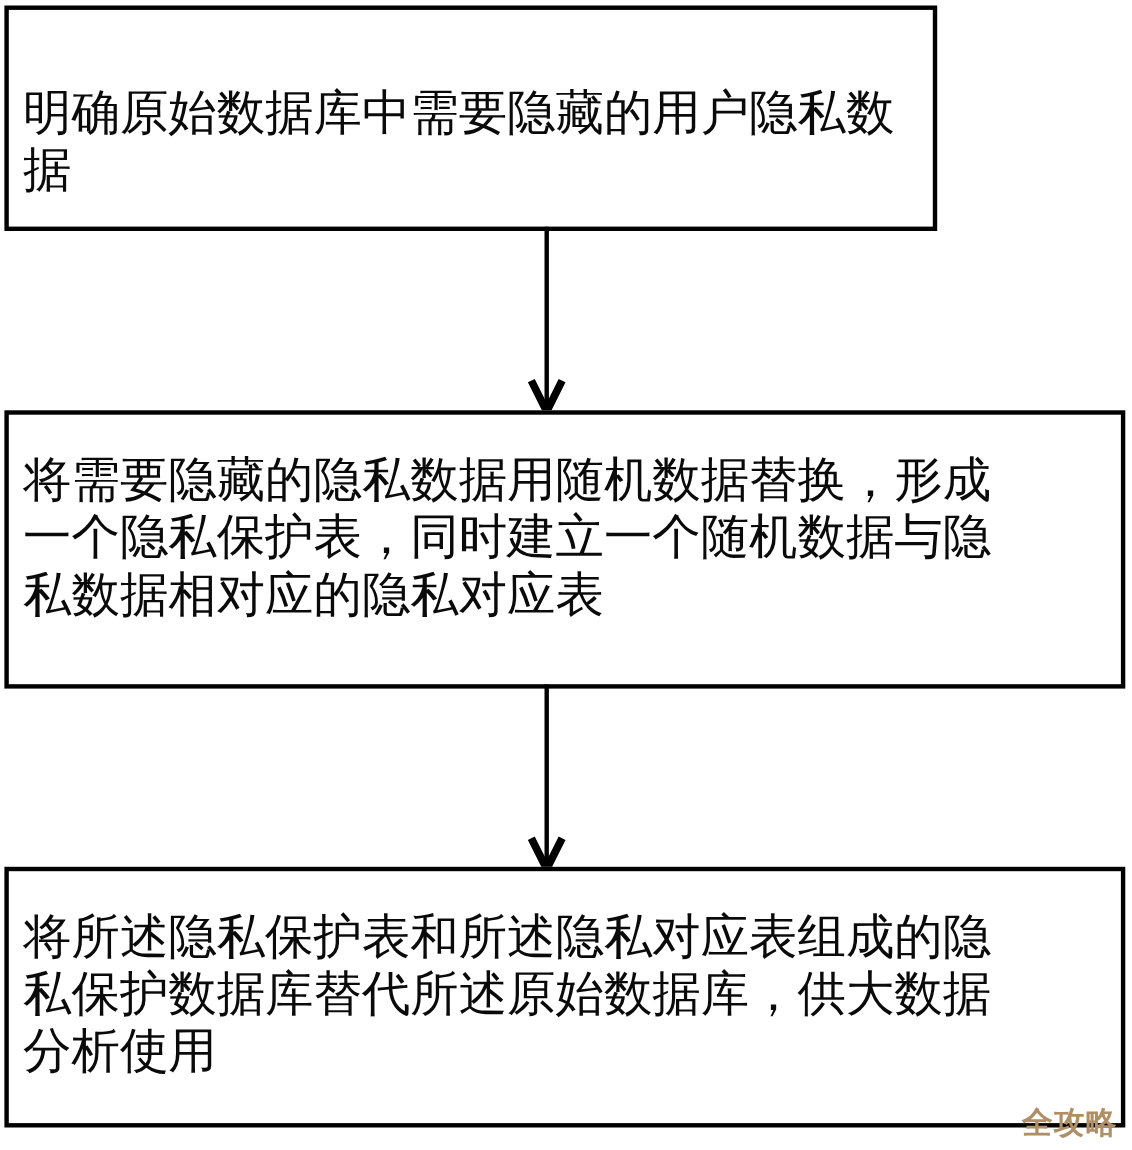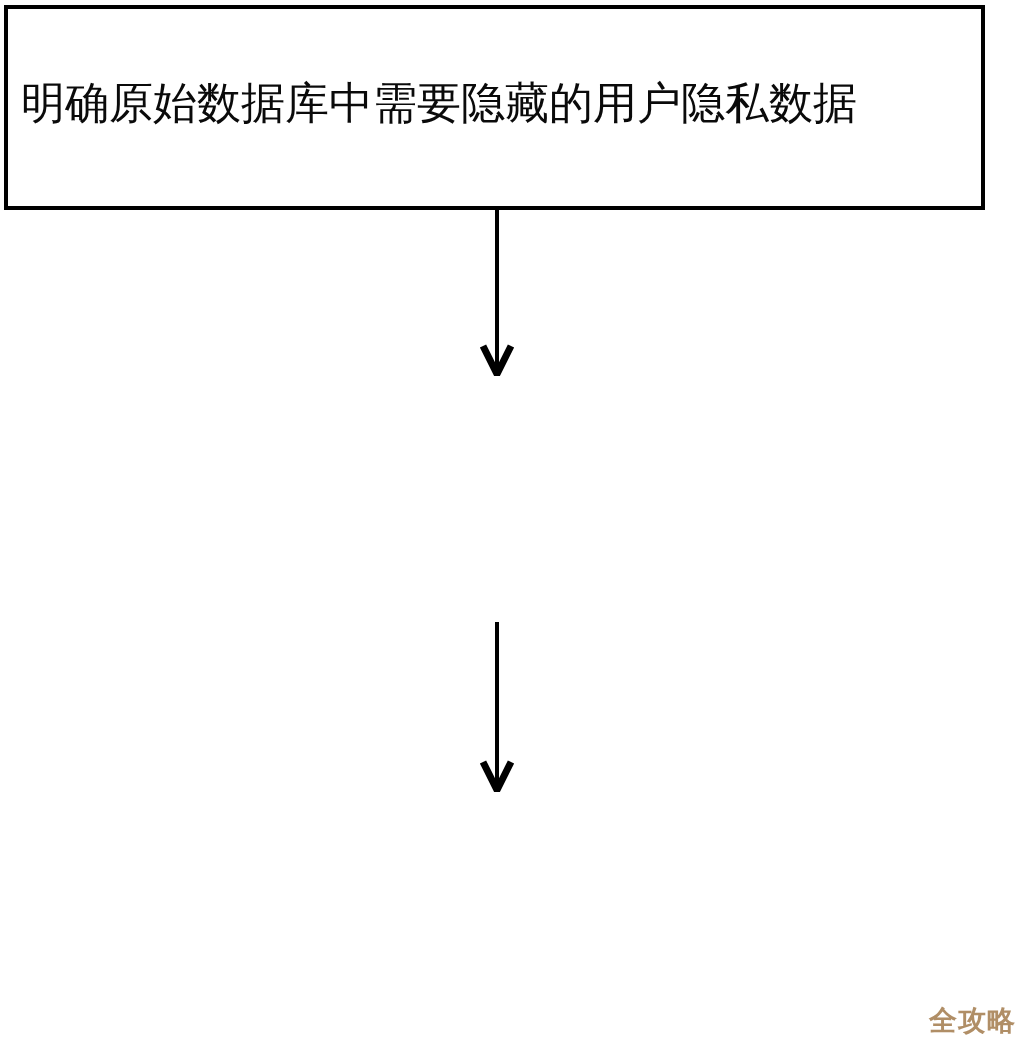--- a/index.html
+++ b/index.html
@@ -39,21 +39,21 @@
     letter-spacing: 0px;
     font-weight: 400;
     white-space: pre-line;
     text-align: left;
   }
 
   
   #node-1 {
     left: 4px;
     top: 5px;
-    width: 981px;
+    width: 848px;
     height: 205px;
   }
   #node-1 .node-text { top: 68px; }
 
   
   #node-2 {
     left: 4px;
     top: 373px;
     width: 1019px;
     height: 253px;
@@ -102,24 +102,34 @@
     <div class="node-text" style="color: rgb(10, 10, 10);">明确原始数据库中需要隐藏的用户隐私数据</div>
   </div>
 
   <div class="connector" id="connector-1">
     <svg viewBox="0 0 56 170" preserveAspectRatio="none" aria-hidden="true">
       <line x1="27" y1="0" x2="27" y2="168" stroke="#000000" stroke-width="4"></line>
       <polyline points="13,140 27,168 41,140" fill="none" stroke="#000000" stroke-width="7" stroke-linecap="butt" stroke-linejoin="miter"></polyline>
     </svg>
   </div>
 
+  <div class="node" id="node-2" style="border-color: rgb(0, 0, 0);">
+    <div class="node-text" style="color: rgb(10, 10, 10);">将需要隐藏的隐私数据用随机数据替换，形成
+一个隐私保护表，同时建立一个随机数据与隐
+私数据相对应的隐私对应表</div>
+  </div>
 
   <div class="connector" id="connector-2">
     <svg viewBox="0 0 56 170" preserveAspectRatio="none" aria-hidden="true">
       <line x1="27" y1="0" x2="27" y2="168" stroke="#000000" stroke-width="4"></line>
       <polyline points="13,140 27,168 41,140" fill="none" stroke="#000000" stroke-width="7" stroke-linecap="butt" stroke-linejoin="miter"></polyline>
     </svg>
   </div>
 
+  <div class="node" id="node-3" style="border-color: rgb(0, 0, 0);">
+    <div class="node-text" style="color: rgb(10, 10, 10);">将所述隐私保护表和所述隐私对应表组成的隐
+私保护数据库替代所述原始数据库，供大数据
+分析使用</div>
+  </div>
 
   <div id="watermark" style="color: rgb(176, 142, 102);">全攻略</div>
 
 </div>
 
 </body></html>

